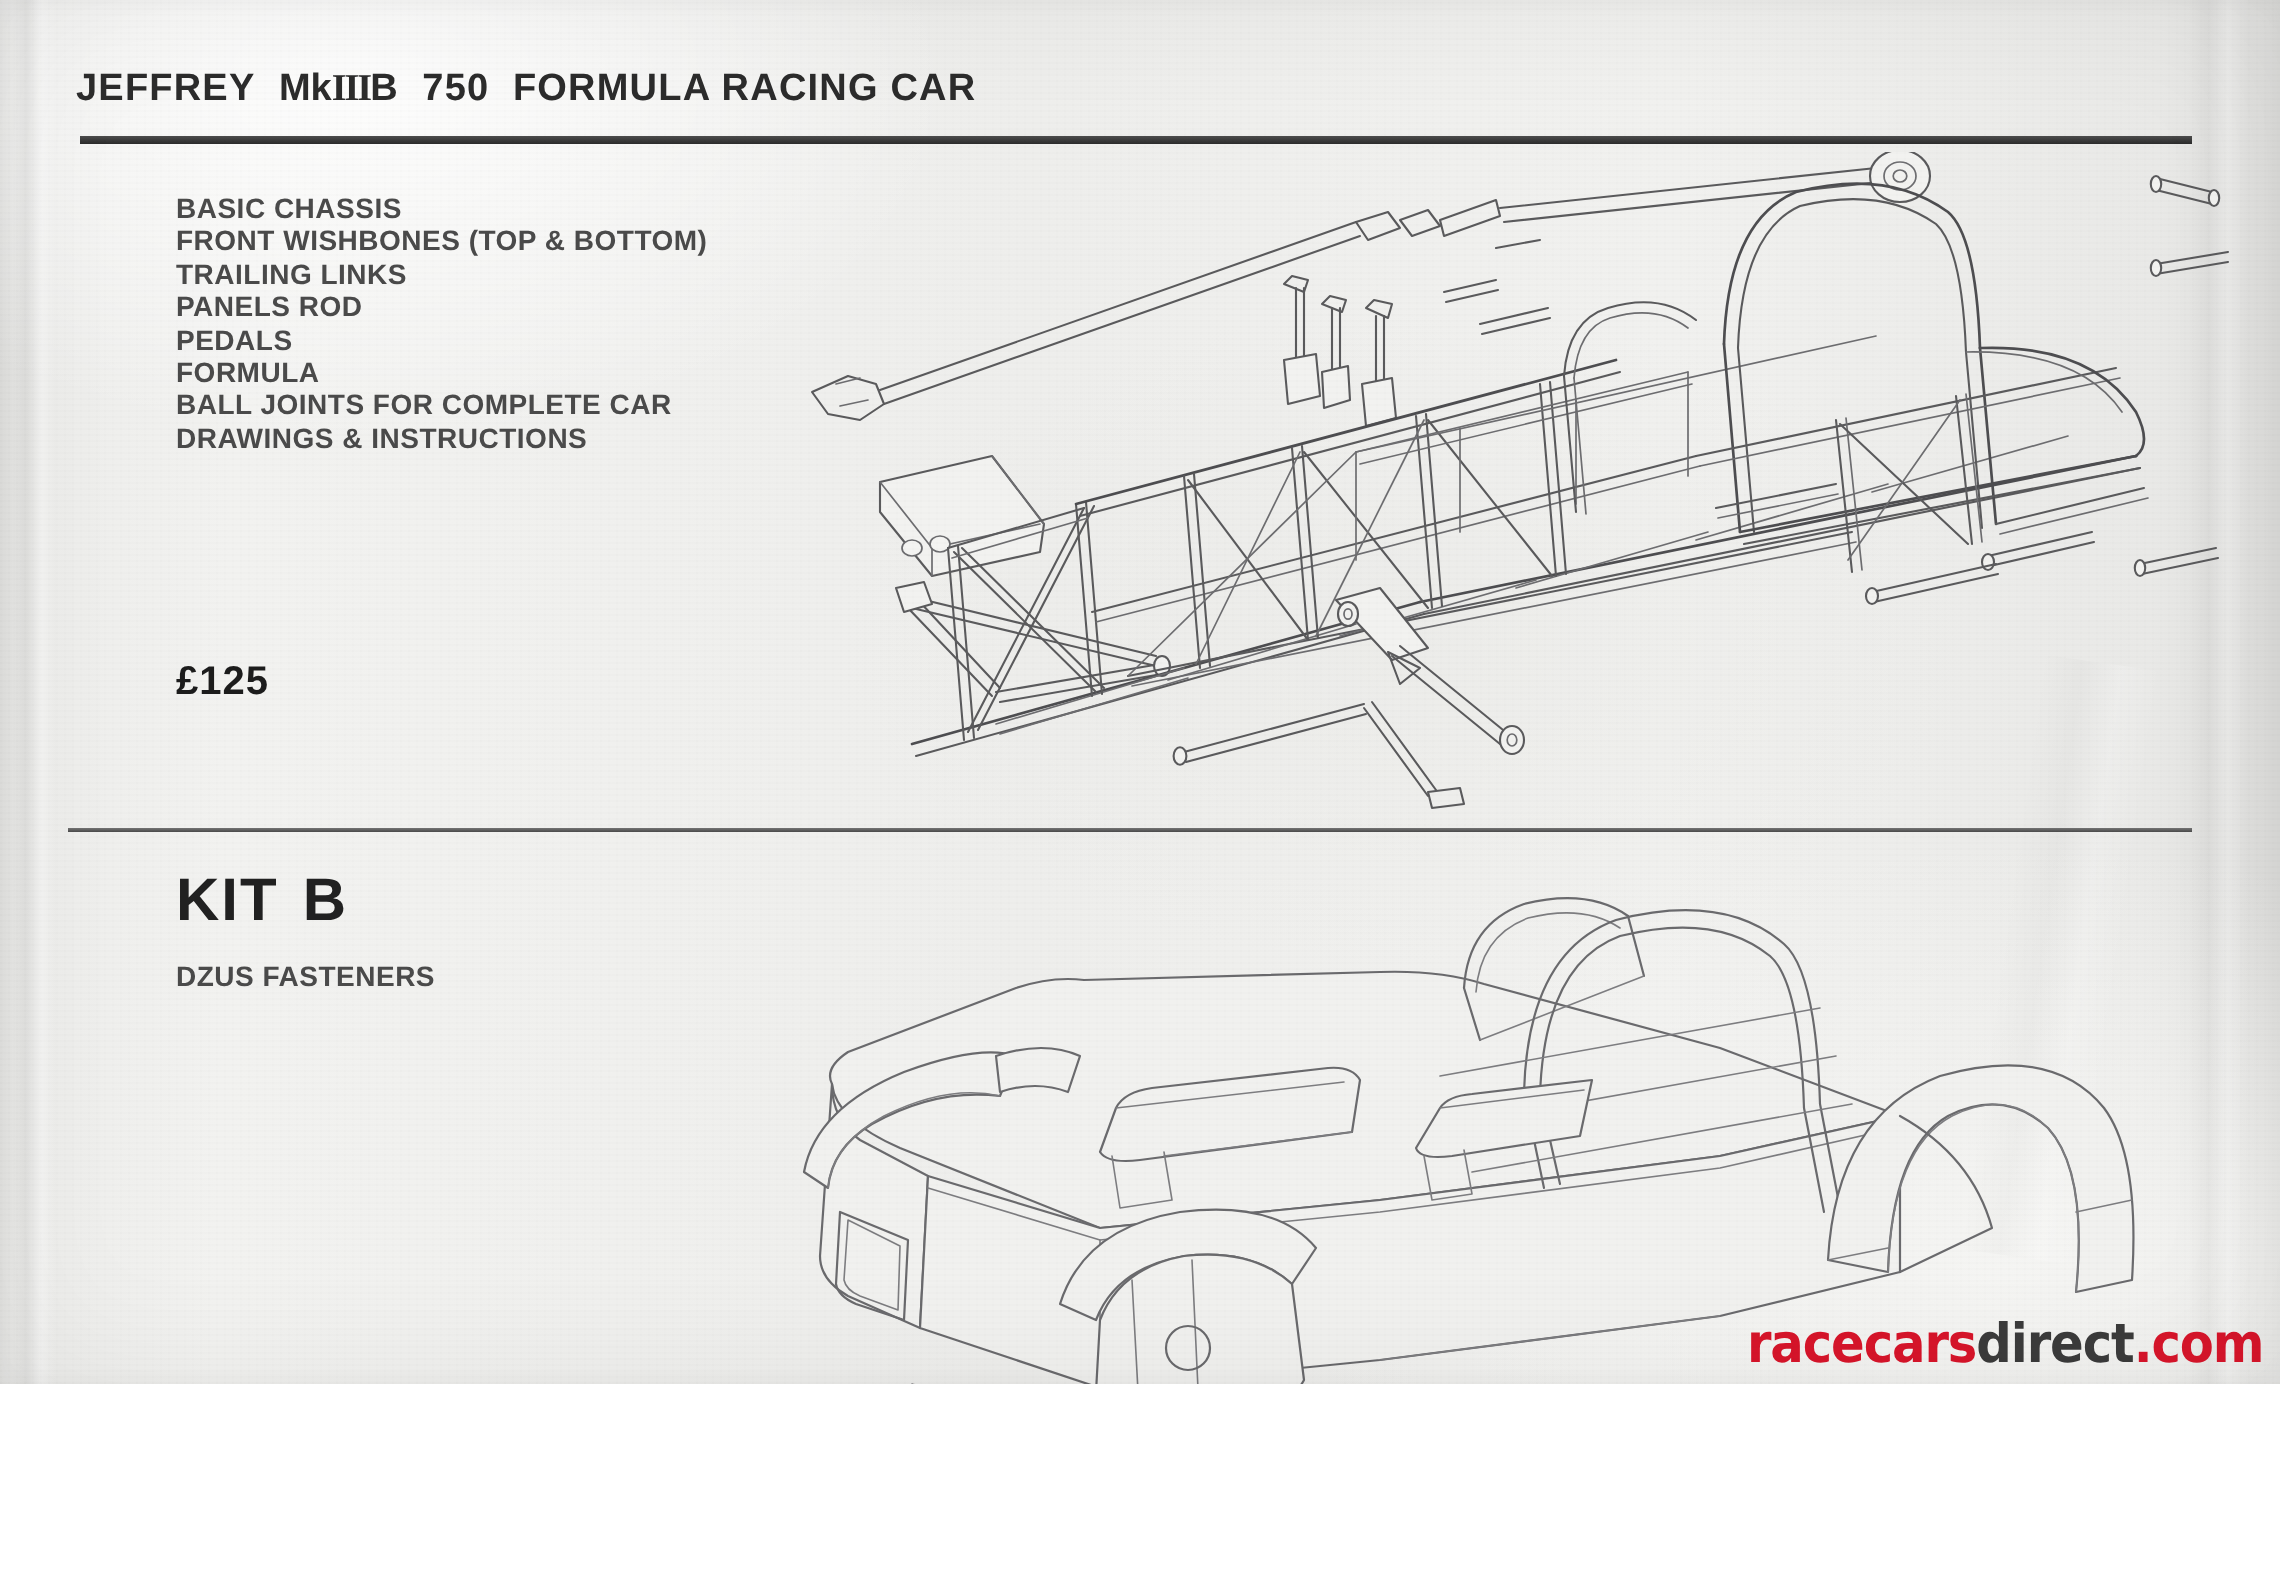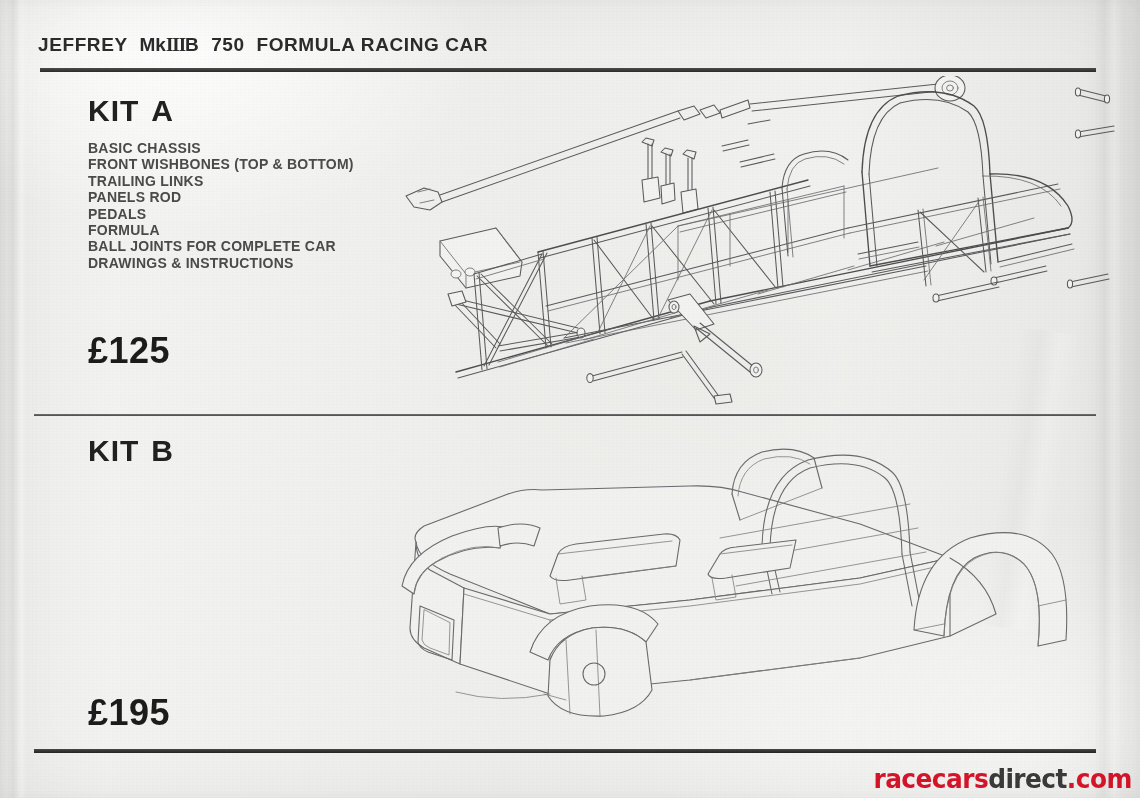--- a/index.html
+++ b/index.html
@@ -4,21 +4,21 @@
 <title>Jeffrey Mk IIIB 750 Formula Racing Car — Kit Brochure</title>
 <style>
   html,body{margin:0;padding:0;background:#ffffff;}
   body{
     font-family:"Liberation Sans","DejaVu Sans",sans-serif;
     -webkit-font-smoothing:antialiased;
   }
   #page{
     position:relative;
     width:1140px;
-    height:798px;
+    height:692px;
     overflow:hidden;
     background:#86efac;
   }
   
   .paper-base{
     position:absolute; inset:0;
     background:
       radial-gradient(ellipse 420px 260px at 16% 6%, rgba(255,255,255,.85), rgba(255,255,255,0) 70%),
       radial-gradient(ellipse 500px 300px at 88% 92%, rgba(246,246,244,.9), rgba(246,246,244,0) 72%),
       radial-gradient(ellipse 380px 220px at 62% 46%, rgba(233,233,230,.55), rgba(233,233,230,0) 75%),
@@ -68,21 +68,21 @@
   }
   .kit-head .sp{display:inline-block; width:12px;}
   .kit-list{list-style:none; margin:0; padding:0;}
   .kit-list li{
     font-size:14px; font-weight:700; letter-spacing:.25px;
     color:#4a4a4a; line-height:16.4px; white-space:nowrap;
   }
   .kit-b .kit-list li.lead{margin-bottom:9px;}
   .price{
     position:absolute; left:88px;
-    font-size:36px; font-weight:700; letter-spacing:.5px; color:#1c1c1c;
+    font-size:20px; font-weight:700; letter-spacing:.5px; color:#1c1c1c;
   }
   .price-a{top:330px;}
   .price-b{top:692px;}
 
   
   .drawing{position:absolute;}
   .drawing svg{display:block;}
   .ln{fill:none; stroke:#5a5a5c; stroke-width:1.05; stroke-linecap:round; stroke-linejoin:round;}
   .ln-t{fill:none; stroke:#6d6d70; stroke-width:.85; stroke-linecap:round; stroke-linejoin:round;}
   .ln-b{fill:none; stroke:#4d4d50; stroke-width:1.35; stroke-linecap:round; stroke-linejoin:round;}
@@ -116,23 +116,20 @@
 
   <div class="doc-title">
     <span>JEFFREY</span>&nbsp;&nbsp;<span class="mk">Mk</span><span class="rn">III</span><span>B</span>&nbsp;&nbsp;<span>750</span>&nbsp;&nbsp;<span>FORMULA RACING CAR</span>
   </div>
 
   <div class="rule rule-top"></div>
   <div class="rule rule-mid"></div>
   <div class="rule rule-bot"></div>
 
   <div class="kit kit-a">
-    <div class="kit-head">
-      <span>KIT</span><span class="sp"></span><span>A</span>
-    </div>
     <ul class="kit-list">
       <li>BASIC CHASSIS</li>
       <li>FRONT WISHBONES (TOP &amp; BOTTOM)</li>
       <li>TRAILING LINKS</li>
       <li>PANELS ROD</li>
       <li>PEDALS</li>
       <li>FORMULA</li>
       <li>BALL JOINTS FOR COMPLETE CAR</li>
       <li>DRAWINGS &amp; INSTRUCTIONS</li>
     </ul>
@@ -349,20 +346,21 @@
           <path class="ln" d="M363 91 L397 83"></path>
       </g>
     </svg>
   </div>
 
   <div class="kit kit-b">
     <div class="kit-head">
       <span>KIT</span><span class="sp"></span><span>B</span>
     </div>
     <ul class="kit-list">
+      <li>DZUS FASTENERS</li>
     </ul>
   </div>
   <div class="price price-b">£195</div>
 
   <div class="drawing" style="left:390px; top:428px;">
     <svg width="700" height="300" viewBox="0 0 700 300">
 
       <g>
 
         <path class="body-fill" d="M26 114 Q22 106 34 98 L118 66 Q136 60 152 62 L300 58 Q330 57 352 64

